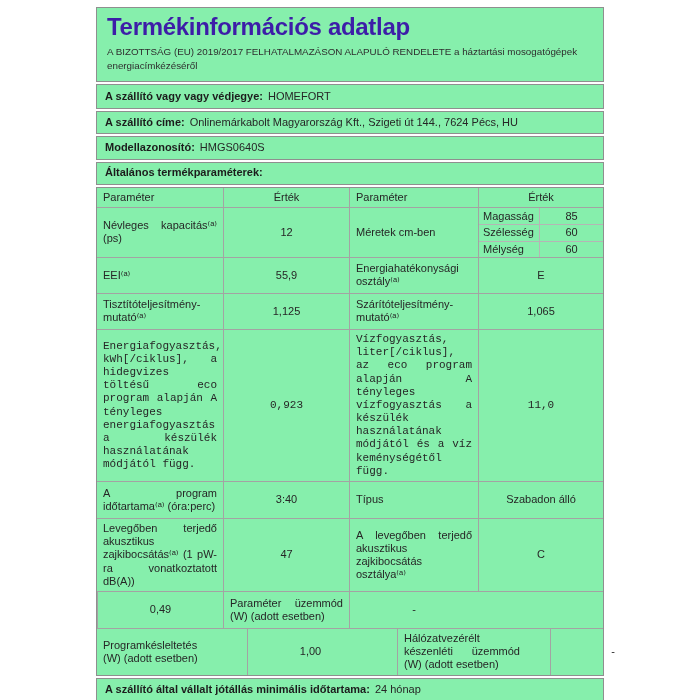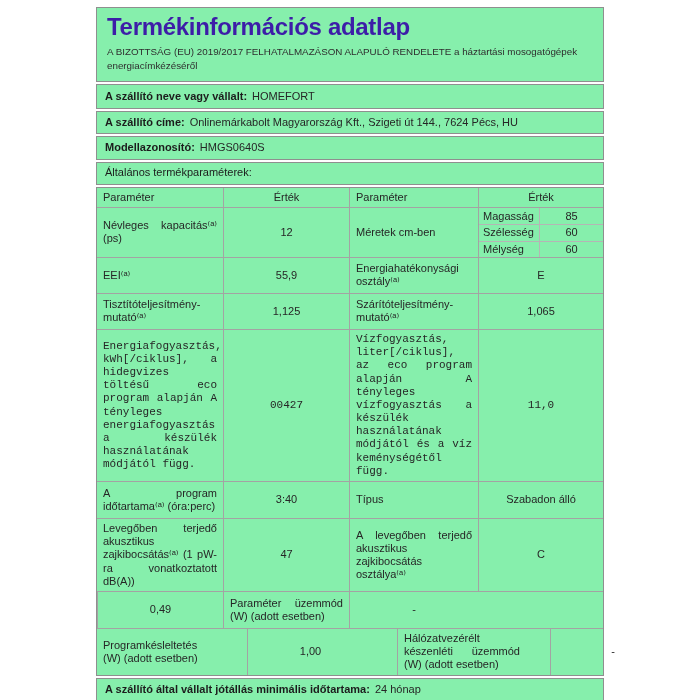--- a/index.html
+++ b/index.html
@@ -46,21 +46,21 @@
     padding: 4px 8px;
     line-height: 1.25;
     display: block;
   }
   .kv-row .lbl { font-weight: bold; color: #1c1c1c; }
   .kv-row .val { margin-left: 5px; }
   .r-name  { min-height: 23px; padding-top: 5px; }
   .r-addr  { min-height: 21px; }
   .r-model { min-height: 21px; }
   .r-general { min-height: 19px; padding-top: 3px; }
-  .section-title { font-weight: normal; font-size: 11px; color: #1c1c1c; }
+  .section-title { font-weight: bold; font-size: 11px; color: #1c1c1c; }
   
   .ptable { padding: 0; }
   .trow {
     display: grid;
     grid-template-columns: 126px 126px 129px 125px;
     border-top: 1px solid #a3a3a3;
   }
   .trow.thead { border-top: none; }
   .cell {
     box-sizing: border-box;
@@ -114,21 +114,21 @@
 <body>
 
 <div class="doc">
 
   <div class="box title-box">
     <h1 class="page-title">Termékinformációs adatlap</h1>
     <div class="subtitle">A BIZOTTSÁG (EU) 2019/2017 FELHATALMAZÁSON ALAPULÓ RENDELETE a háztartási mosogatógépek energiacímkézéséről</div>
   </div>
 
   <div class="box kv-row r-name">
-    <span class="lbl">A szállító neve vagy vállalt:</span><span class="val">HOMEFORT</span>
+    <span class="lbl">A szállító vagy vagy védjegye:</span><span class="val">HOMEFORT</span>
   </div>
 
   <div class="box kv-row r-addr">
     <span class="lbl">A szállító címe:</span><span class="val">Onlinemárkabolt Magyarország Kft., Szigeti út 144., 7624 Pécs, HU</span>
   </div>
 
   <div class="box kv-row r-model">
     <span class="lbl">Modellazonosító:</span><span class="val">HMGS0640S</span>
   </div>
 
@@ -190,21 +190,21 @@
       <div class="cell pcell bl">
           <span>Szárítóteljesítmény-mutató⁽ᵃ⁾</span>
         </div>
       <div class="cell vcell bl">1,065</div>
     </div>
 
     <div class="trow rh3">
       <div class="cell pcell">
           <span>Energiafogyasztás, kWh[/ciklus], a hidegvizes töltésű eco program alapján A tényleges energiafogyasztás a készülék használatának módjától függ.</span>
         </div>
-      <div class="cell vcell bl">00427</div>
+      <div class="cell vcell bl">0,923</div>
       <div class="cell pcell bl">
           <span>Vízfogyasztás, liter[/ciklus], az eco program alapján A tényleges vízfogyasztás a készülék használatának módjától és a víz keménységétől függ.</span>
         </div>
       <div class="cell vcell bl">11,0</div>
     </div>
 
     <div class="trow rh4">
       <div class="cell pcell">
           <span>A program időtartama⁽ᵃ⁾ (óra:perc)</span>
         </div>

